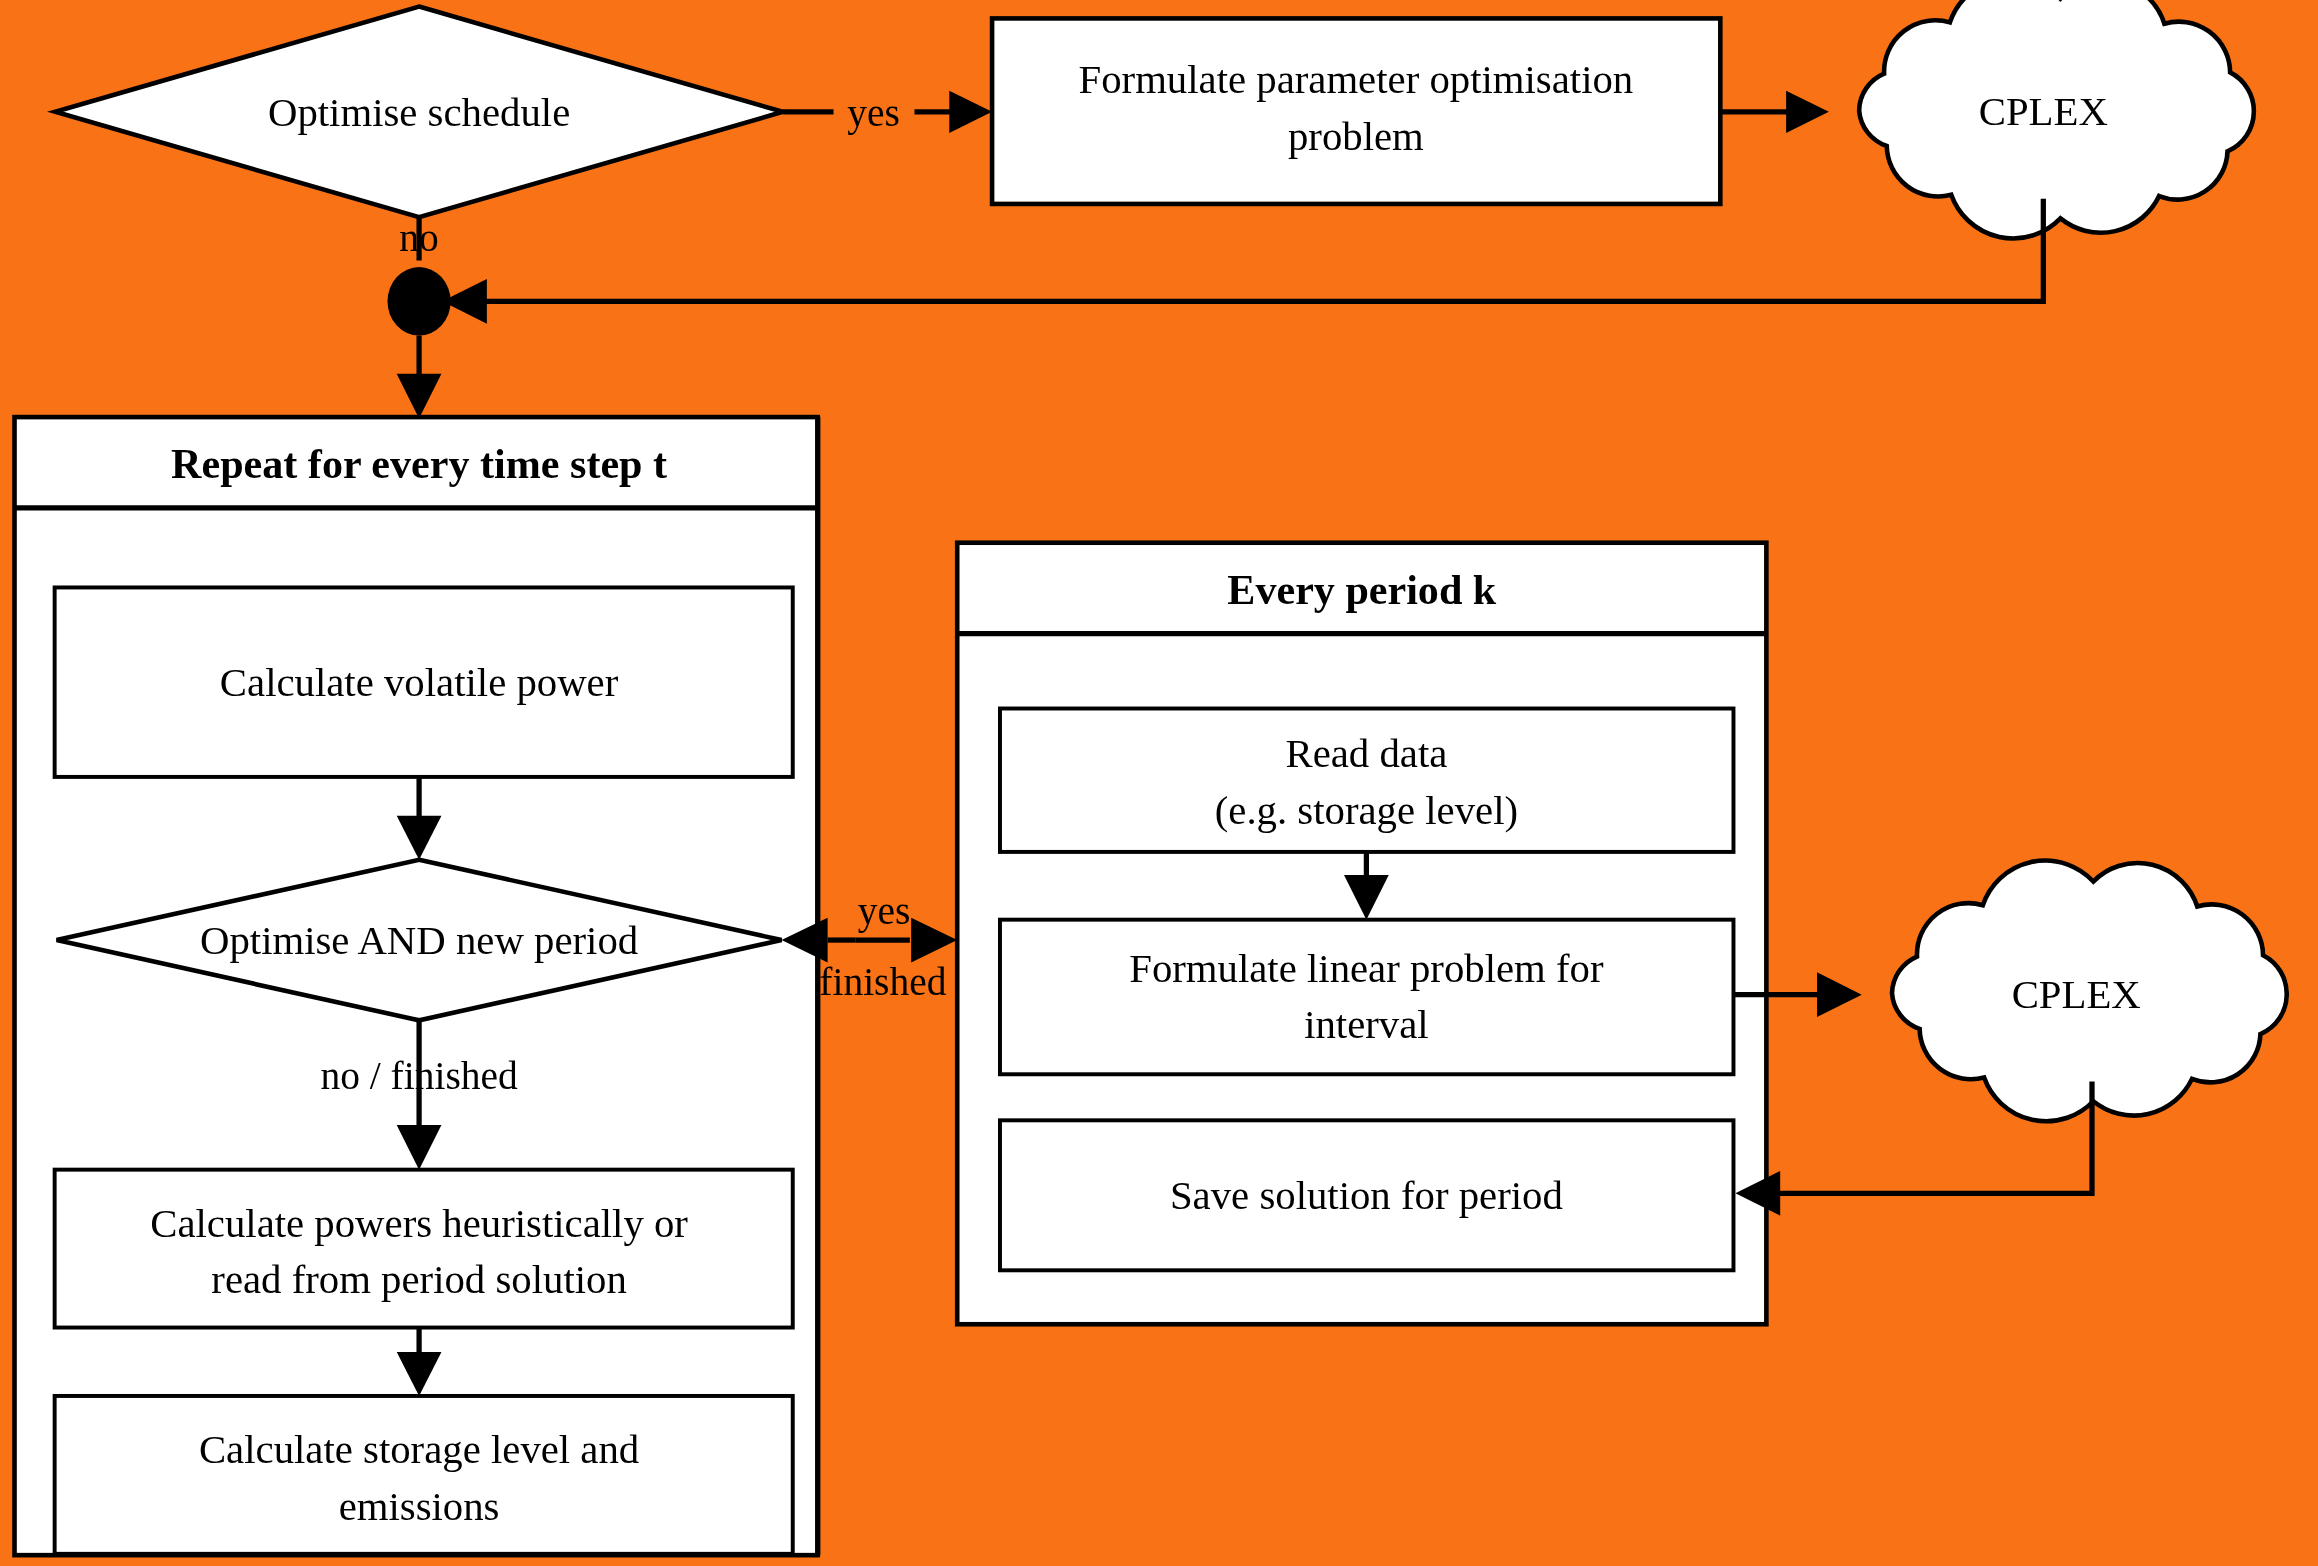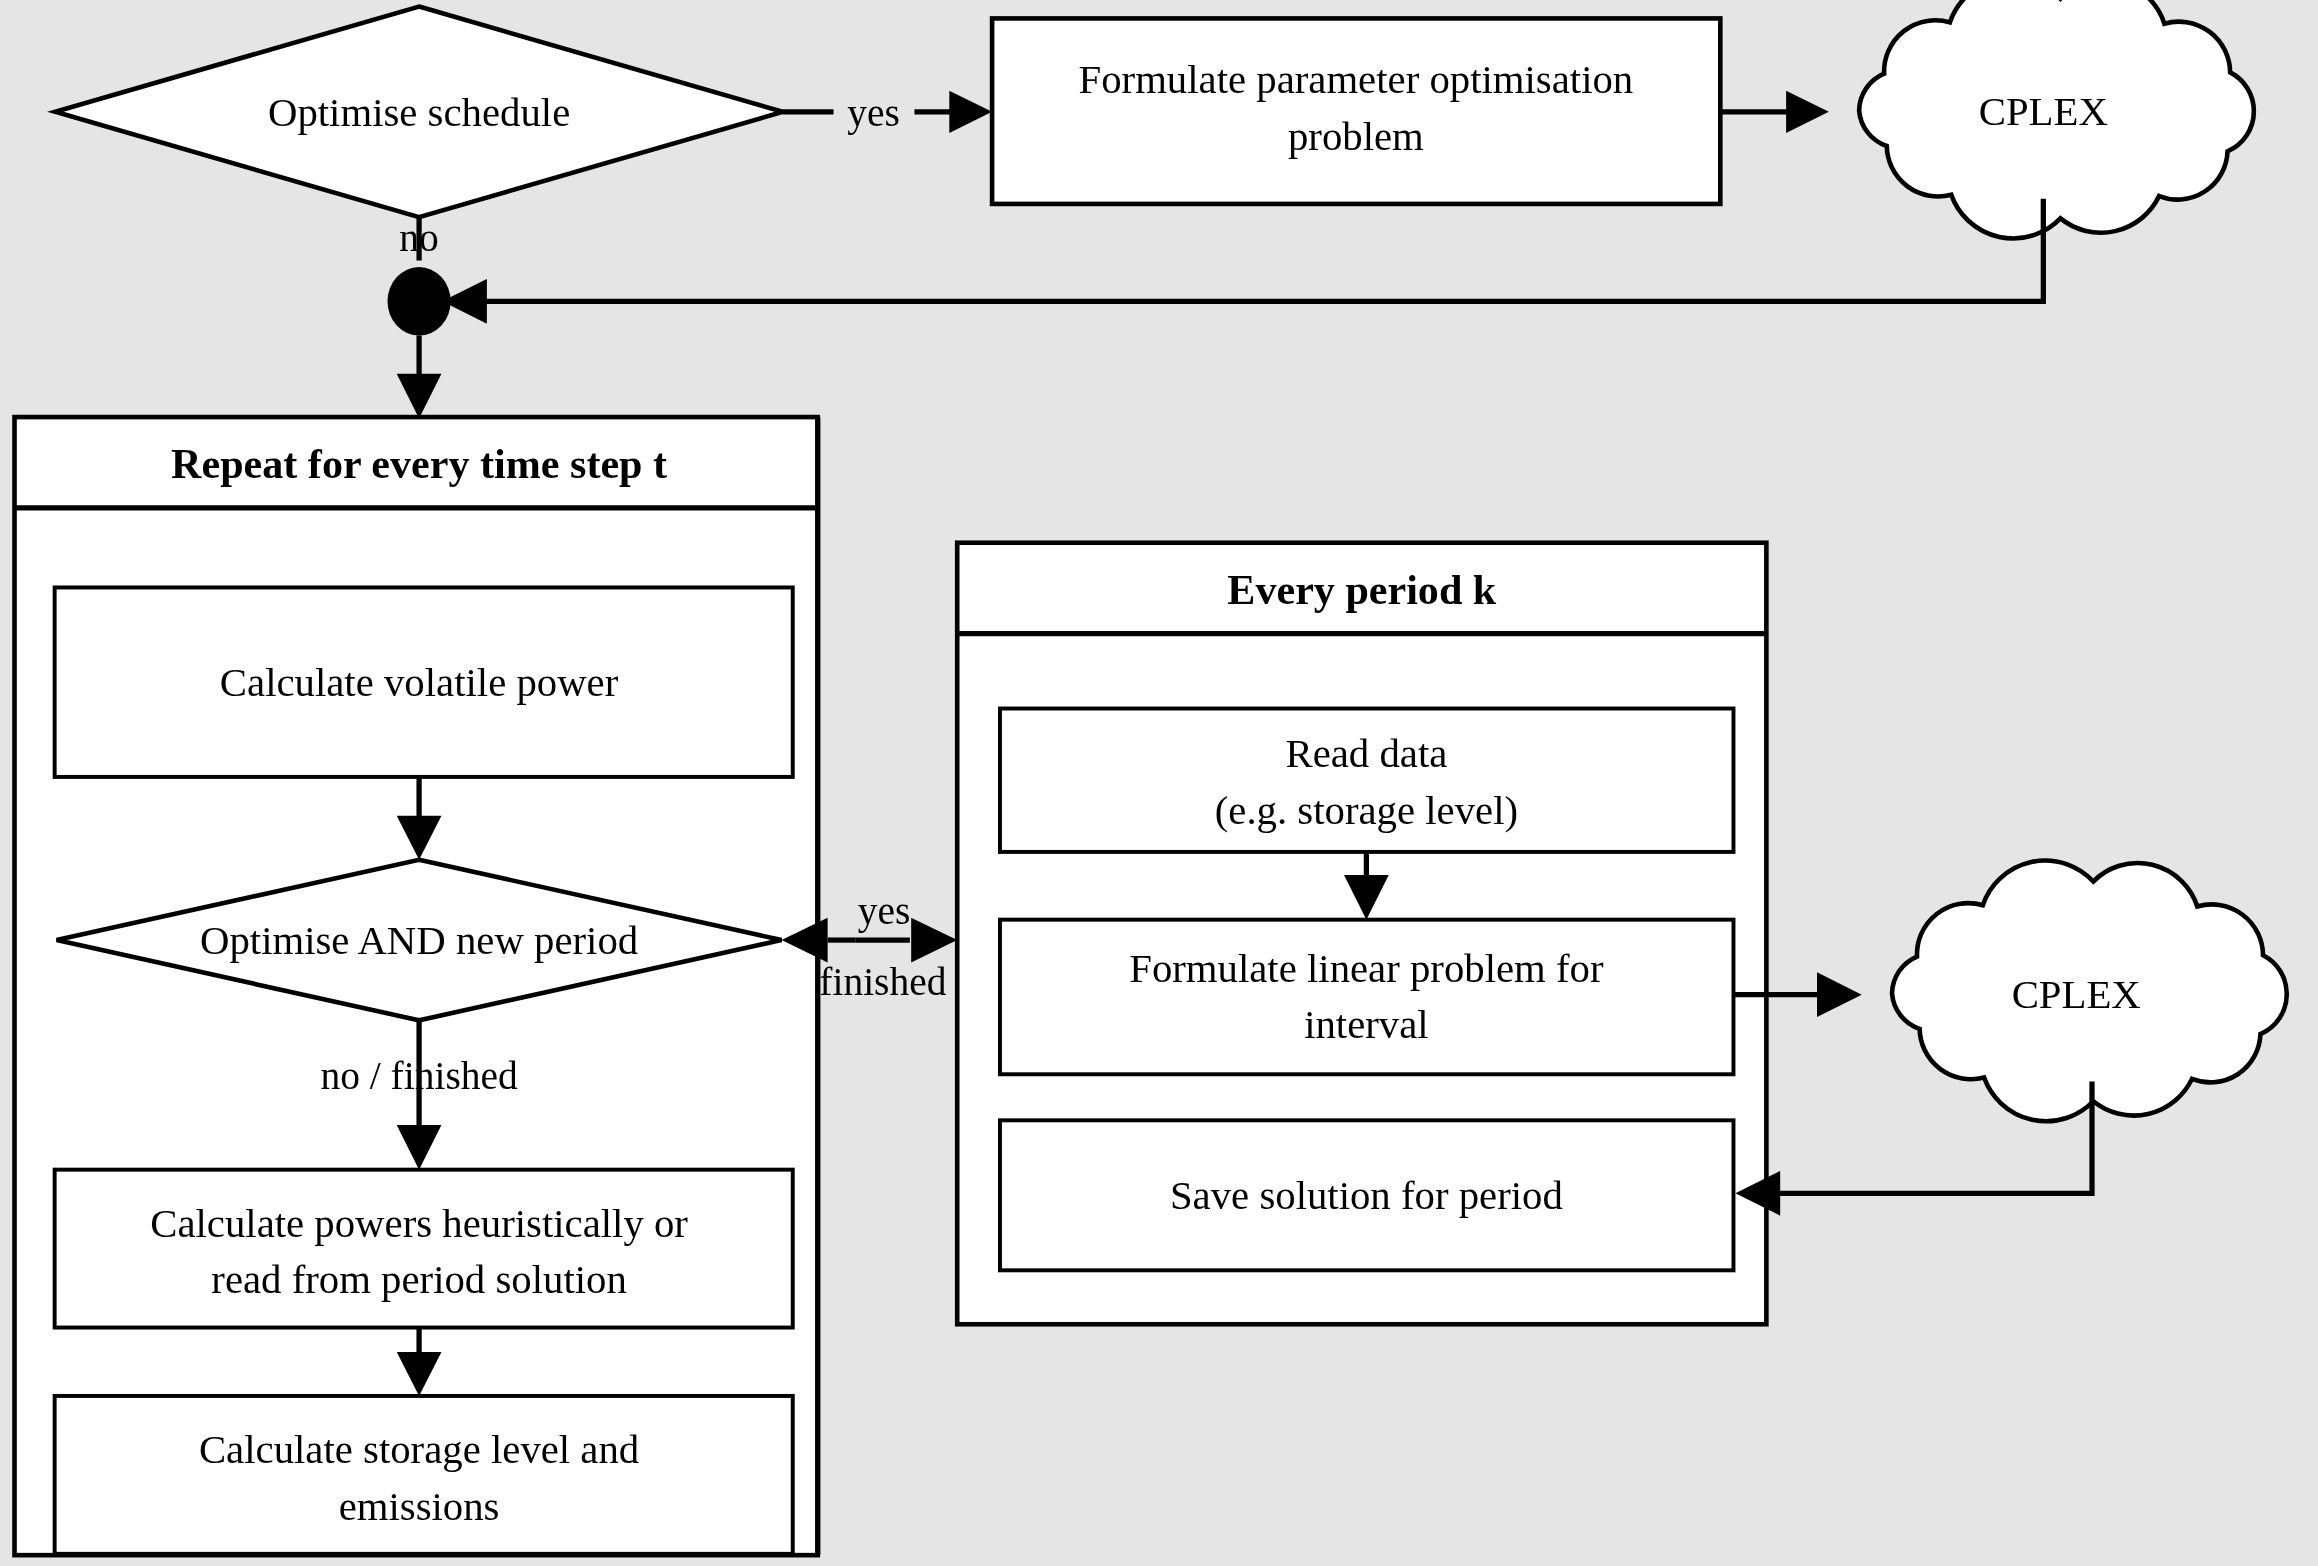--- a/index.html
+++ b/index.html
@@ -1,18 +1,18 @@
 <!DOCTYPE html>
 <html style="font-size:10.5px"><head>
 <meta charset="utf-8">
 <style>
   html,body{margin:0;padding:0;background:#ffffff;}
   body{width:2319px;height:1567px;overflow:hidden;
        font-family:"Liberation Serif","DejaVu Serif",serif;}
-  #stage{position:relative;width:2319px;height:1567px;background:#e5e5e5;}
+  #stage{position:relative;width:2319px;height:1567px;background:#f97316;}
   svg{position:absolute;left:0;top:0;width:2319px;height:1567px;}
   .shape{fill:#ffffff;stroke:#000000;stroke-width:7;}
   .shape-thin{fill:#ffffff;stroke:#000000;stroke-width:6;}
   .line{stroke:#000000;stroke-width:8;fill:none;}
   .solid{fill:#000000;stroke:none;}
   text{fill:#000000;font-family:"Liberation Serif","DejaVu Serif",serif;
        text-anchor:middle;dominant-baseline:alphabetic;}
   .t-node{font-size:62px;}
   .t-hdr{font-size:64px;font-weight:bold;}
   .t-lbl{font-size:60px;}

